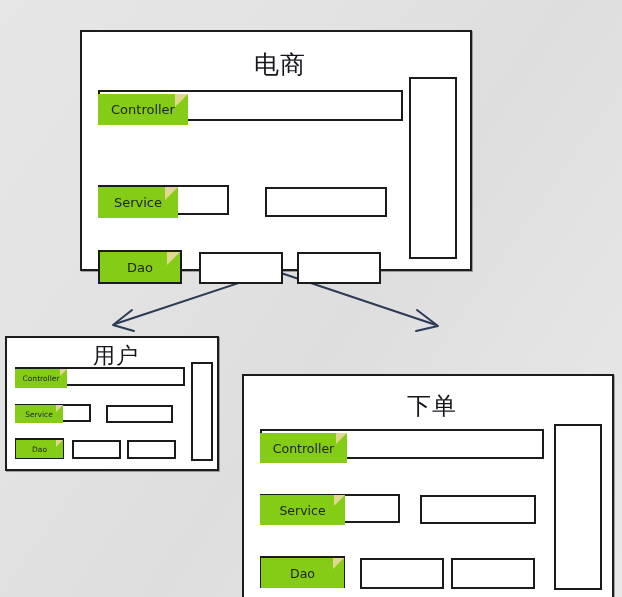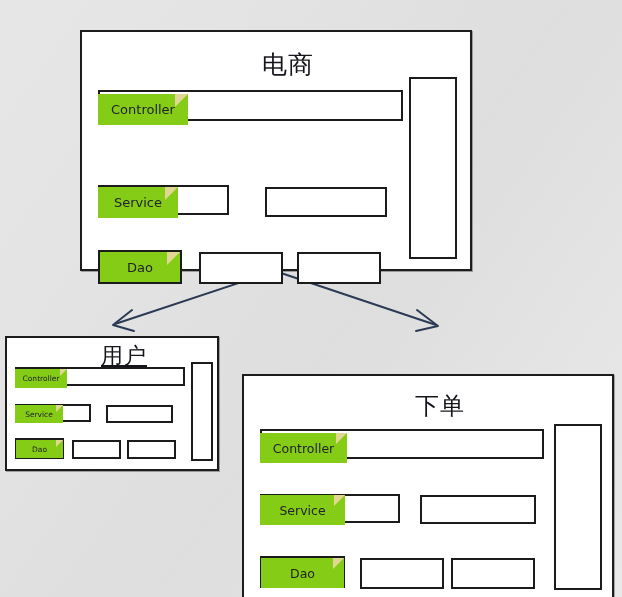--- a/index.html
+++ b/index.html
@@ -24,21 +24,21 @@
   
   .module {
     position: absolute;
     background: #ffffff;
     border: 2px solid #1c1c1c;
     box-sizing: border-box;
     box-shadow: 1px 1px 0 rgba(0,0,0,0.30);
   }
   .module-title {
     position: absolute;
-    left: 12px;
+    left: 4px;
     width: 100%;
     text-align: center;
     color: #15161c;
     font-family: "DejaVu Sans", sans-serif;
     font-weight: 400;
     white-space: nowrap;
     letter-spacing: 1px;
   }
 
   
@@ -127,21 +127,21 @@
     <div class="slot" style="left:215px; top:220px; width:84px; height:32px;"></div>
     <div class="note sc-lg" style="left:18px; top:220px; width:80px; height:30px; font-size:13px;">
       <span class="note-label">Dao</span>
     </div>
 
     <div class="slot" style="left:327px; top:45px; width:48px; height:182px;"></div>
   </div>
 
   <div class="module" style="left:5px; top:336px; width:214px; height:135px;">
 
-    <div class="module-title" style="top:3px; font-size:22px;text-decoration:underline;">用户</div>
+    <div class="module-title" style="top:3px; font-size:22px;">用户</div>
 
     <div class="slot" style="left:8px; top:29px; width:170px; height:19px;"></div>
     <div class="note sc-sm" style="left:8px; top:31px; width:52px; height:19px; font-size:7.5px;">
       <span class="note-label">Controller</span>
     </div>
 
     <div class="slot" style="left:8px; top:66px; width:76px; height:18px;"></div>
     <div class="slot" style="left:99px; top:67px; width:67px; height:18px;"></div>
     <div class="note sc-sm" style="left:8px; top:67px; width:48px; height:18px; font-size:7.5px;">
       <span class="note-label">Service</span>

